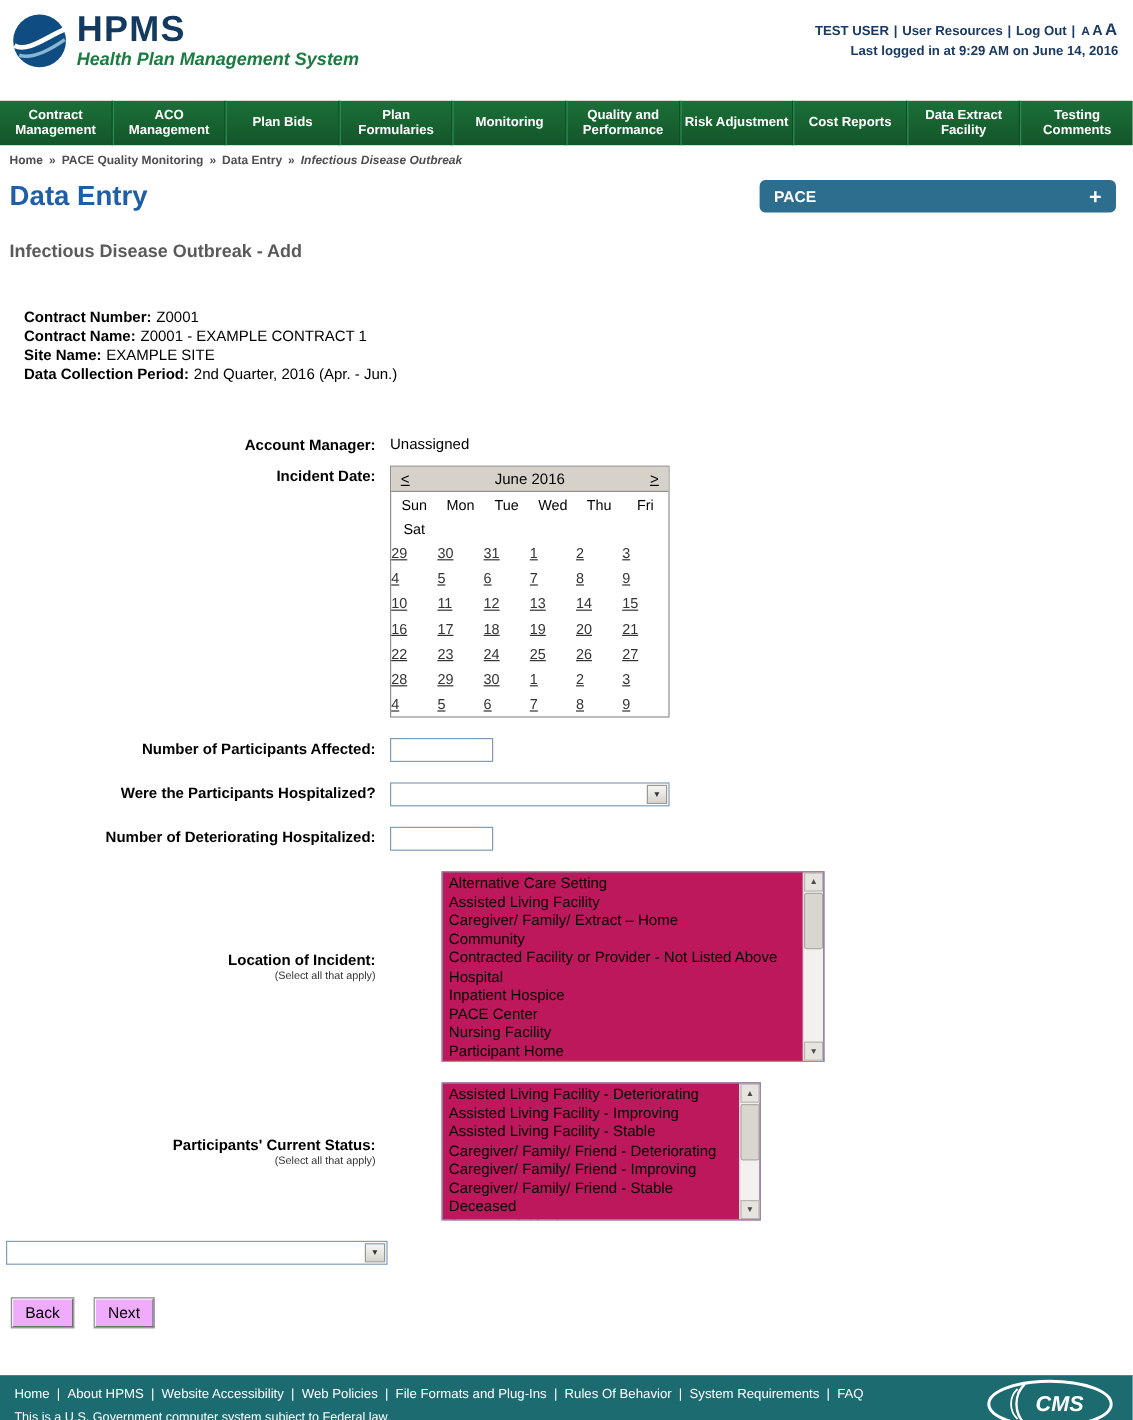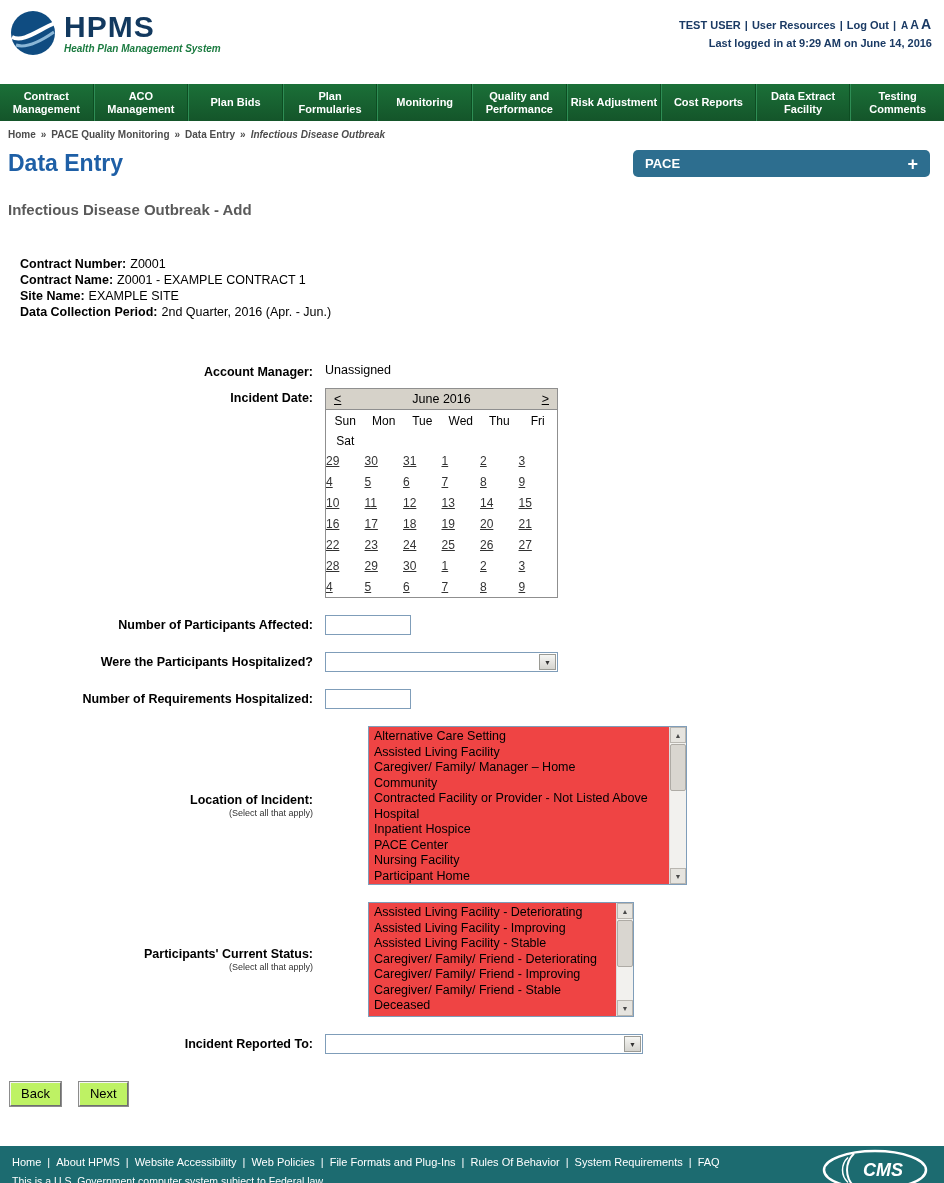--- a/index.html
+++ b/index.html
@@ -5,21 +5,21 @@
   * { box-sizing: border-box; margin: 0; padding: 0; }
   html, body { background: #fff; }
   body { width: 944px; min-height: 1183px; font-family: "Liberation Sans", sans-serif; color: #000; position: relative; }
   ul { list-style: none; }
   a { cursor: pointer; }
 
   
   header { display: flex; justify-content: space-between; align-items: flex-start; height: 84px; padding: 10px 12px 0 10px; }
   .logo { display: flex; align-items: center; gap: 8px; }
   .logo-title { font-size: 30px; font-weight: bold; color: #12395f; line-height: 30px; letter-spacing: 1px; }
-  .logo-sub { font-size: 10px; font-weight: bold; font-style: italic; color: #1b7b40; margin-top: 1px; }
+  .logo-sub { font-size: 15px; font-weight: bold; font-style: italic; color: #1b7b40; margin-top: 1px; }
   .user-area { text-align: right; color: #1a3a64; font-size: 11px; font-weight: bold; padding-top: 6px; }
   .user-links { display: flex; justify-content: flex-end; align-items: baseline; }
   .user-link-list { display: inline-flex; align-items: baseline; }
   .user-link-list li + li::before { content: "|"; padding: 0 4px; }
   .font-sizes { display: inline-flex; align-items: baseline; }
   .font-sizes::before { content: "|"; padding: 0 4px; }
   .font-sizes a { text-decoration: none; color: #1a3a64; padding: 0 1px; }
   .font-sizes a:nth-child(1) { font-size: 10px; }
   .font-sizes a:nth-child(2) { font-size: 12px; }
   .font-sizes a:nth-child(3) { font-size: 14px; }
@@ -78,36 +78,36 @@
   .text-input { width: 86px; height: 20px; border: 1px solid #7f9db9; font-family: inherit; font-size: 12px; padding: 1px 3px; }
   .selectbox { position: relative; height: 20px; border: 1px solid #7f9db9; background: #fff; cursor: pointer; }
   .selectbox.w232 { width: 233px; }
   .selectbox.w318 { width: 318px; }
   .select-value { font-size: 12px; line-height: 18px; padding-left: 4px; display: block; }
   .select-arrow { position: absolute; right: 1px; top: 1px; bottom: 1px; width: 17px;
                   background: linear-gradient(#f6f6f3, #d5d4cf); border: 1px solid #9a9a94;
                   display: flex; align-items: center; justify-content: center; font-size: 7px; color: #333; }
 
   
-  .listbox { position: relative; border: 1px solid #7f9db9; background: #ef4444; overflow: hidden; margin-left: 48px; }
+  .listbox { position: relative; border: 1px solid #7f9db9; background: #be185d; overflow: hidden; margin-left: 48px; }
   .listbox.loc { width: 319px; height: 159px; }
   .listbox.status { width: 266px; height: 115px; }
   .listbox-options { padding: 2px 20px 0 5px; }
   .listbox-option { font-size: 12.5px; line-height: 15.5px; white-space: nowrap; cursor: default; }
   .scrollbar { position: absolute; top: 0; right: 0; bottom: 0; width: 17px; background: #f2f1ee; border-left: 1px solid #ddd; }
   .scroll-arrow { position: absolute; left: 0; right: 0; height: 16px; background: #e6e4df; border: 1px solid #b9b6b0;
                   display: flex; align-items: center; justify-content: center; font-size: 7px; color: #4a4a4a; cursor: pointer; }
   .scroll-arrow.up { top: 0; }
   .scroll-arrow.down { bottom: 0; }
   .scroll-thumb { position: absolute; left: 0; right: 0; top: 17px; height: 47px; background: #d9d6d0;
                   border: 1px solid #aeaba5; border-radius: 2px; cursor: grab; }
 
   
   .actions { margin: 28px 0 0 10px; display: flex; gap: 18px; }
-  .btn { font-family: inherit; font-size: 13px; padding: 3px 10px 4px; background: #bef264;
+  .btn { font-family: inherit; font-size: 13px; padding: 3px 10px 4px; background: #f0abfc;
          border: 1px solid; border-color: #f5f5f5 #6f6f6f #6f6f6f #f5f5f5; outline: 1px solid #8c8c8c; cursor: pointer; }
 
   
   footer { margin-top: 40px; background: #1c6b70; color: #fff; padding: 10px 12px 0; position: relative; height: 48px; }
   .footer-links { display: flex; font-size: 11px; }
   .footer-links li { cursor: pointer; }
   .footer-links li + li::before { content: "|"; padding: 0 6px; }
   .footer-notice { font-size: 10.5px; margin-top: 7px; }
   .cms-logo { position: absolute; right: 16px; top: 2px; }
 </style>
@@ -277,35 +277,35 @@
 
   <div class="form-row">
     <div class="label-col"><span class="form-label">Were the Participants Hospitalized?</span></div>
     <div class="selectbox w232 ctrl">
       <span class="select-value"></span>
       <span class="select-arrow">▼</span>
     </div>
   </div>
 
   <div class="form-row">
-    <div class="label-col"><span class="form-label">Number of Requirements Hospitalized:</span></div>
+    <div class="label-col"><span class="form-label">Number of Deteriorating Hospitalized:</span></div>
     <input type="text" class="text-input ctrl" value="" style="">
   </div>
 
   <div class="form-row center">
     <div class="label-col">
       <div class="form-label">Location of Incident:</div>
       <div class="form-hint">(Select all that apply)</div>
     </div>
     <div class="listbox loc ctrl">
       <div class="listbox-options">
 
       <div class="listbox-option">Alternative Care Setting</div>
           <div class="listbox-option">Assisted Living Facility</div>
-          <div class="listbox-option">Caregiver/ Family/ Manager – Home</div>
+          <div class="listbox-option">Caregiver/ Family/ Extract – Home</div>
           <div class="listbox-option">Community</div>
           <div class="listbox-option">Contracted Facility or Provider - Not Listed Above</div>
           <div class="listbox-option">Hospital</div>
           <div class="listbox-option">Inpatient Hospice</div>
           <div class="listbox-option">PACE Center</div>
           <div class="listbox-option">Nursing Facility</div>
           <div class="listbox-option">Participant Home</div>
         </div>
       <div class="scrollbar">
         <div class="scroll-arrow up">▲</div>
@@ -336,21 +336,20 @@
         </div>
       <div class="scrollbar">
         <div class="scroll-arrow up">▲</div>
         <div class="scroll-thumb"></div>
         <div class="scroll-arrow down">▼</div>
       </div>
     </div>
   </div>
 
   <div class="form-row">
-    <div class="label-col"><span class="form-label">Incident Reported To:</span></div>
     <div class="selectbox w318 ctrl">
       <span class="select-value"></span>
       <span class="select-arrow">▼</span>
     </div>
   </div>
 
 </div>
 
 <div class="actions">
   <button class="btn">Back</button>

